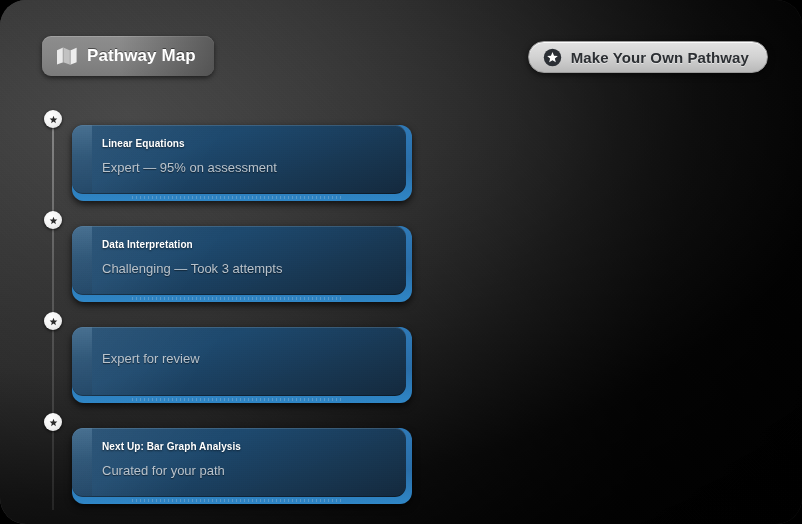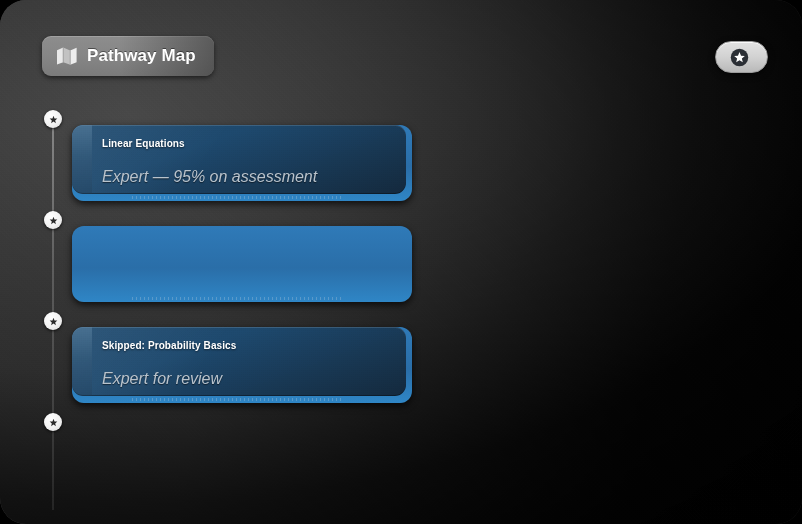--- a/index.html
+++ b/index.html
@@ -140,24 +140,23 @@
     mix-blend-mode:overlay;
   }
   .card-title{
     position:relative; z-index:2;
     font-size:10px; font-weight:bold; color:#ffffff;
     letter-spacing:.1px;
     text-shadow:0 1px 2px rgba(0,0,0,.55);
   }
   .card-sub{
     position:relative; z-index:2;
-    margin-top:19px;
-    font-size:16px; color:#b9c3cc;
+    margin-top:11px;
+    font-size:13px; color:#b9c3cc;
     text-shadow:0 1px 1px rgba(0,0,0,.5);
-    font-style:italic;
   }
   
   .card-wrap .speckle{
     position:absolute; left:60px; right:70px; bottom:2px; height:3px;
     opacity:.55; pointer-events:none;
     background:repeating-linear-gradient(90deg, rgba(190,205,220,.55) 0 1px, rgba(255,255,255,0) 1px 4px);
   }
 </style>
 </head>
 <body>
@@ -182,20 +181,21 @@
         <span class="hdr-title">Pathway Map</span>
       </div>
 
       <div class="make-btn">
         <span class="star-badge">
           <svg viewBox="0 0 20 20" width="19" height="19" aria-hidden="true">
             <circle cx="10" cy="10" r="9.2" fill="#2b2f35"></circle>
             <path d="M10 4.3 L11.6 8.1 L15.6 8.4 L12.5 11 L13.5 15 L10 12.8 L6.5 15 L7.5 11 L4.4 8.4 L8.4 8.1 Z" fill="#ffffff"></path>
           </svg>
         </span>
+        <span class="make-label">Make Your Own Pathway</span>
       </div>
 
       <div class="timeline">
         <div class="rail"></div>
         <div class="node" style="top:10px">
           <svg viewBox="0 0 20 20" aria-hidden="true">
               <path d="M10 3.2 L11.9 8 L17 8.4 L13.1 11.6 L14.3 16.6 L10 13.8 L5.7 16.6 L6.9 11.6 L3 8.4 L8.1 8 Z" fill="#2a2a2a"></path>
             </svg>
         </div>
         <div class="node" style="top:111px">
@@ -218,28 +218,40 @@
       <div class="card-wrap" style="top:125px">
         <div class="card">
           <div class="card-noise"></div>
           <div class="card-title">Linear Equations</div>
           <div class="card-sub">Expert — 95% on assessment</div>
         </div>
         <div class="speckle"></div>
       </div>
 
       <div class="card-wrap" style="top:226px">
+        <div class="card">
+          <div class="card-noise"></div>
+          <div class="card-title">Data Interpretation</div>
+          <div class="card-sub">Challenging — Took 3 attempts</div>
+        </div>
         <div class="speckle"></div>
       </div>
 
       <div class="card-wrap" style="top:327px">
         <div class="card">
           <div class="card-noise"></div>
-          <div class="card-title">Skipped: Probability Basics</div>
           <div class="card-sub">Expert for review</div>
         </div>
         <div class="speckle"></div>
       </div>
 
+      <div class="card-wrap" style="top:428px">
+        <div class="card">
+          <div class="card-noise"></div>
+          <div class="card-title">Next Up: Bar Graph Analysis</div>
+          <div class="card-sub">Curated for your path</div>
+        </div>
+        <div class="speckle"></div>
+      </div>
 
     </div>
   </div>
 </div>
 
 </body></html>

